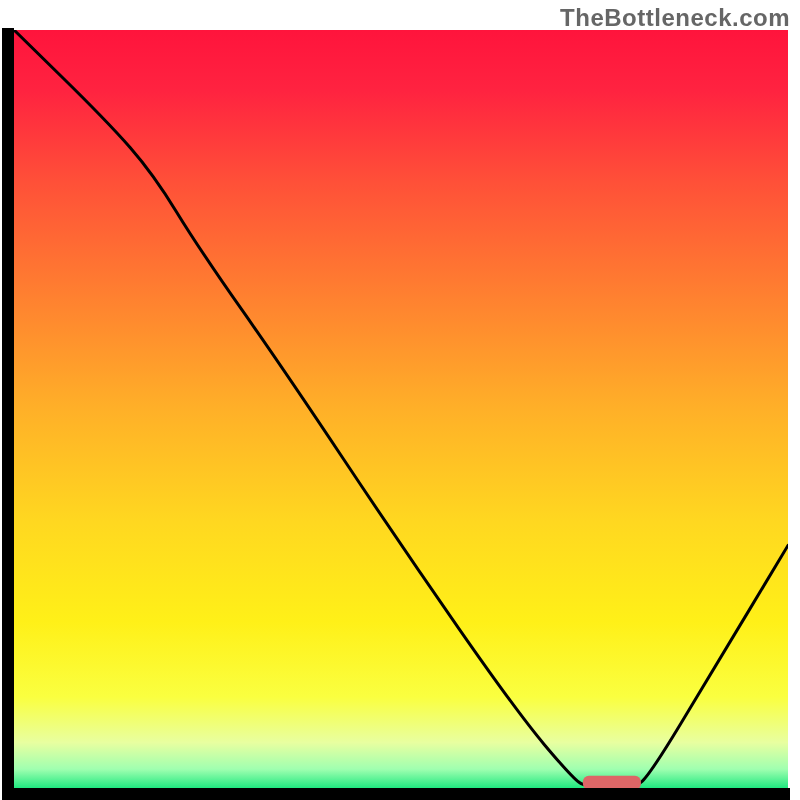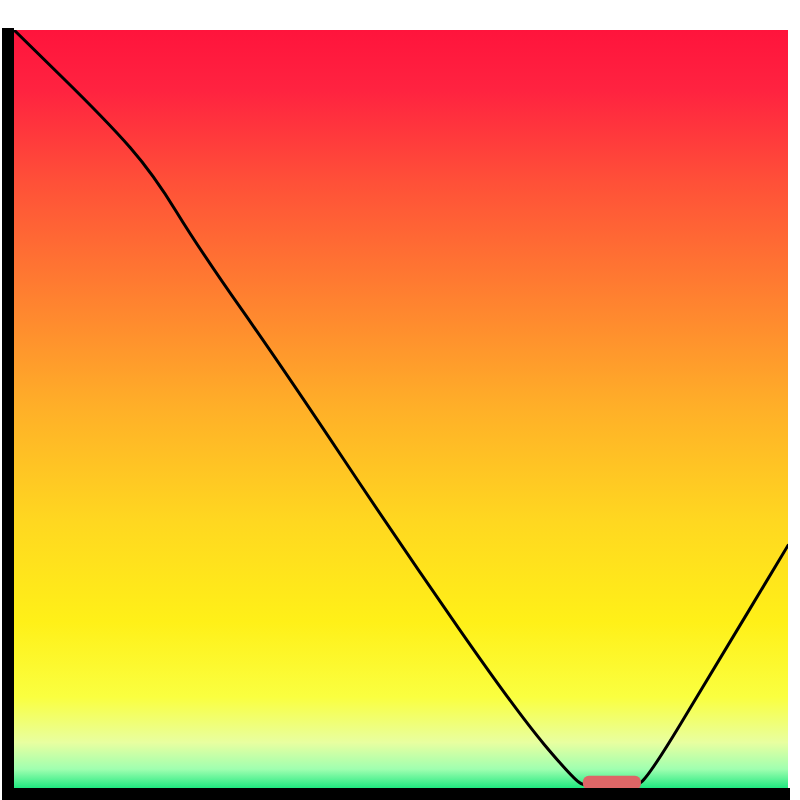--- a/index.html
+++ b/index.html
@@ -28,20 +28,21 @@
   svg {
     position: absolute;
     top: 0;
     left: 0;
   }
 </style>
 </head>
 <body>
 
 <div class="frame">
+  <div class="watermark">TheBottleneck.com</div>
 
   <svg width="800" height="800">
     <defs>
       <linearGradient id="bg-grad" x1="0" y1="0" x2="0" y2="1">
           <stop offset="0%" stop-color="#ff143c"></stop>
           <stop offset="8%" stop-color="#ff2340"></stop>
           <stop offset="20%" stop-color="#ff5038"></stop>
           <stop offset="35%" stop-color="#ff8030"></stop>
           <stop offset="50%" stop-color="#ffb028"></stop>
           <stop offset="65%" stop-color="#ffd820"></stop>

